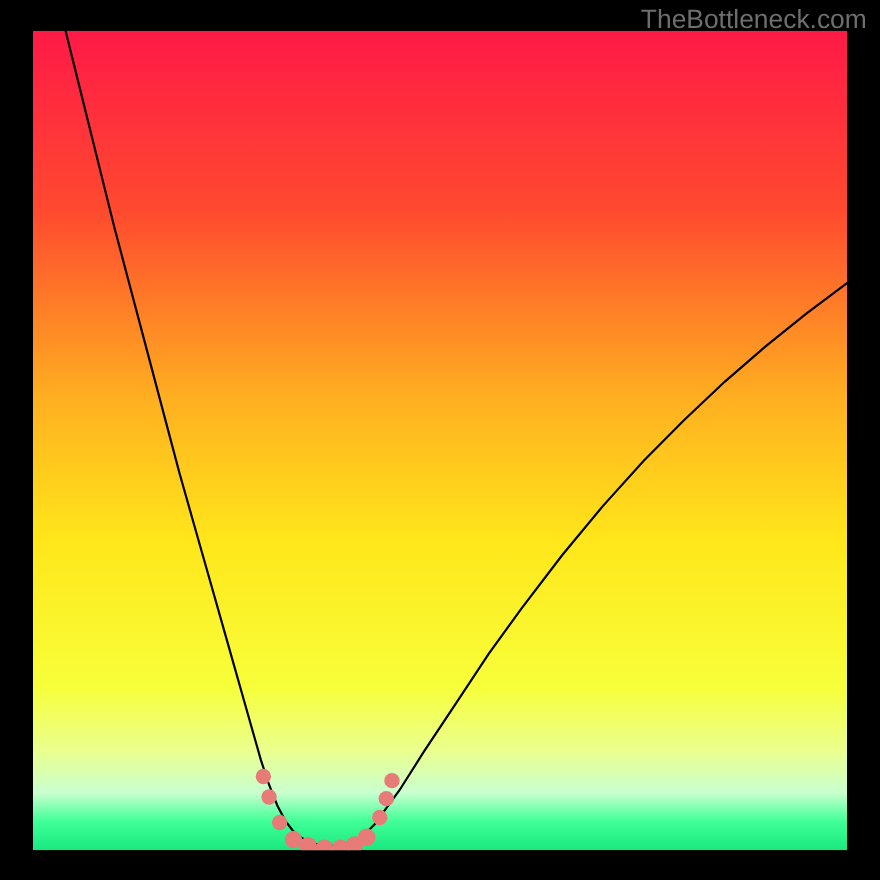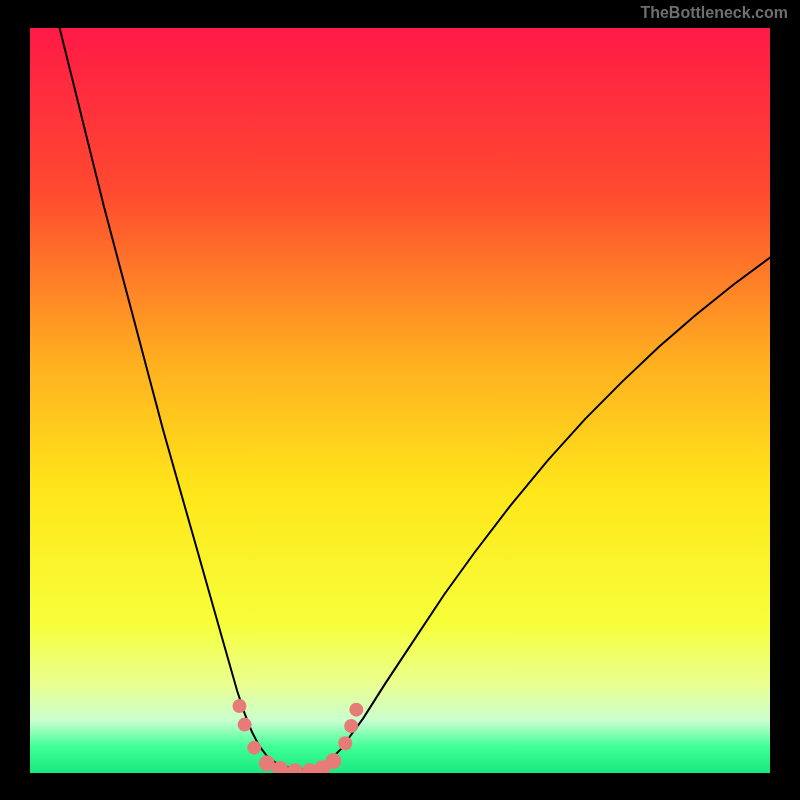--- a/index.html
+++ b/index.html
@@ -9,22 +9,22 @@
     height: 800px;
     background: #000;
     position: relative;
     font-family: Arial, sans-serif;
   }
   .watermark {
     position: absolute;
     top: 4px;
     right: 12px;
     color: #6e6e6e;
-    font-size: 16px;
-    font-weight: 700;
+    font-size: 24px;
+    font-weight: 400;
     z-index: 10;
   }
   .plot-frame {
     position: absolute;
     left: 30px;
     top: 28px;
     width: 740px;
     height: 745px;
     background: #000;
   }

